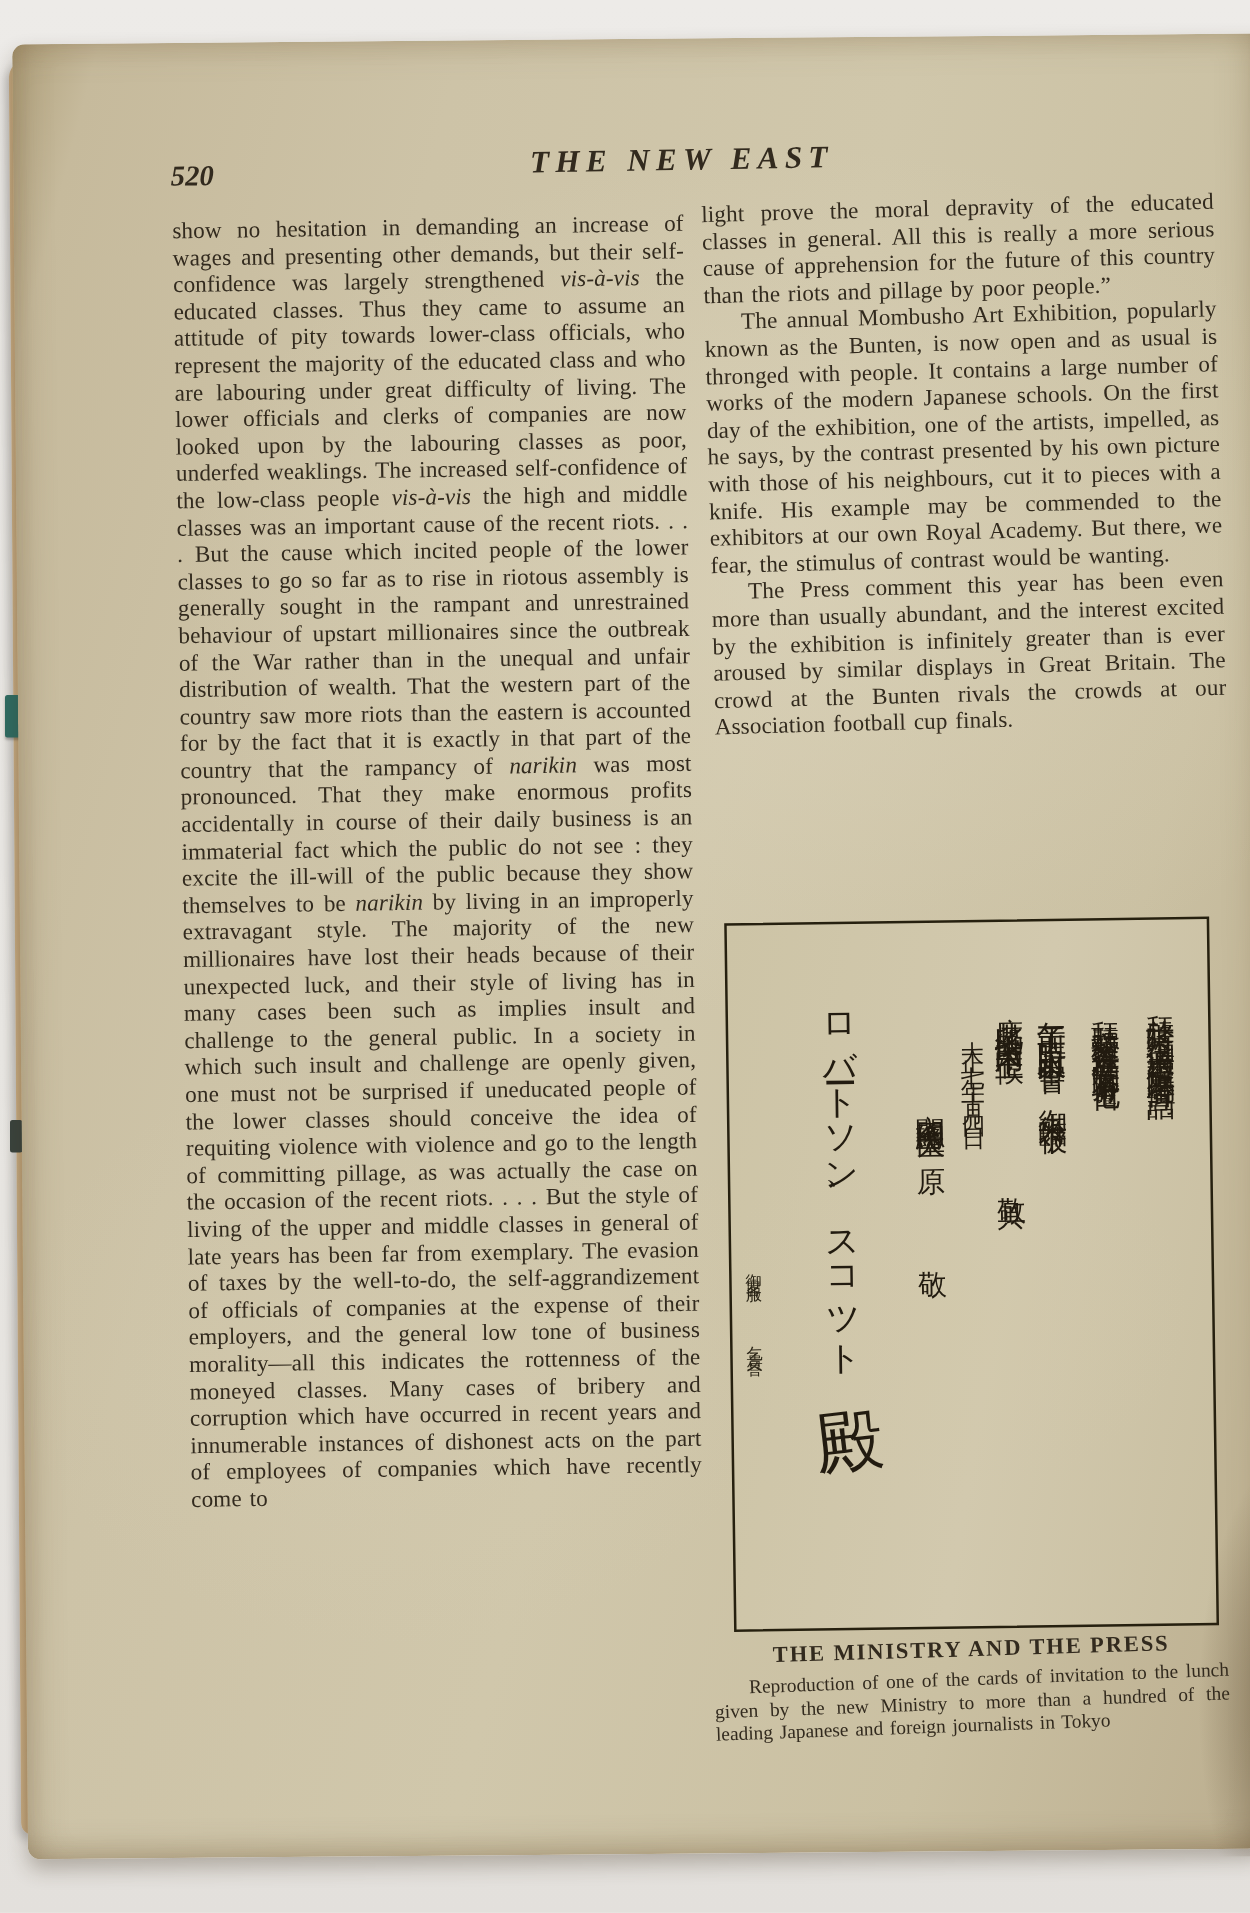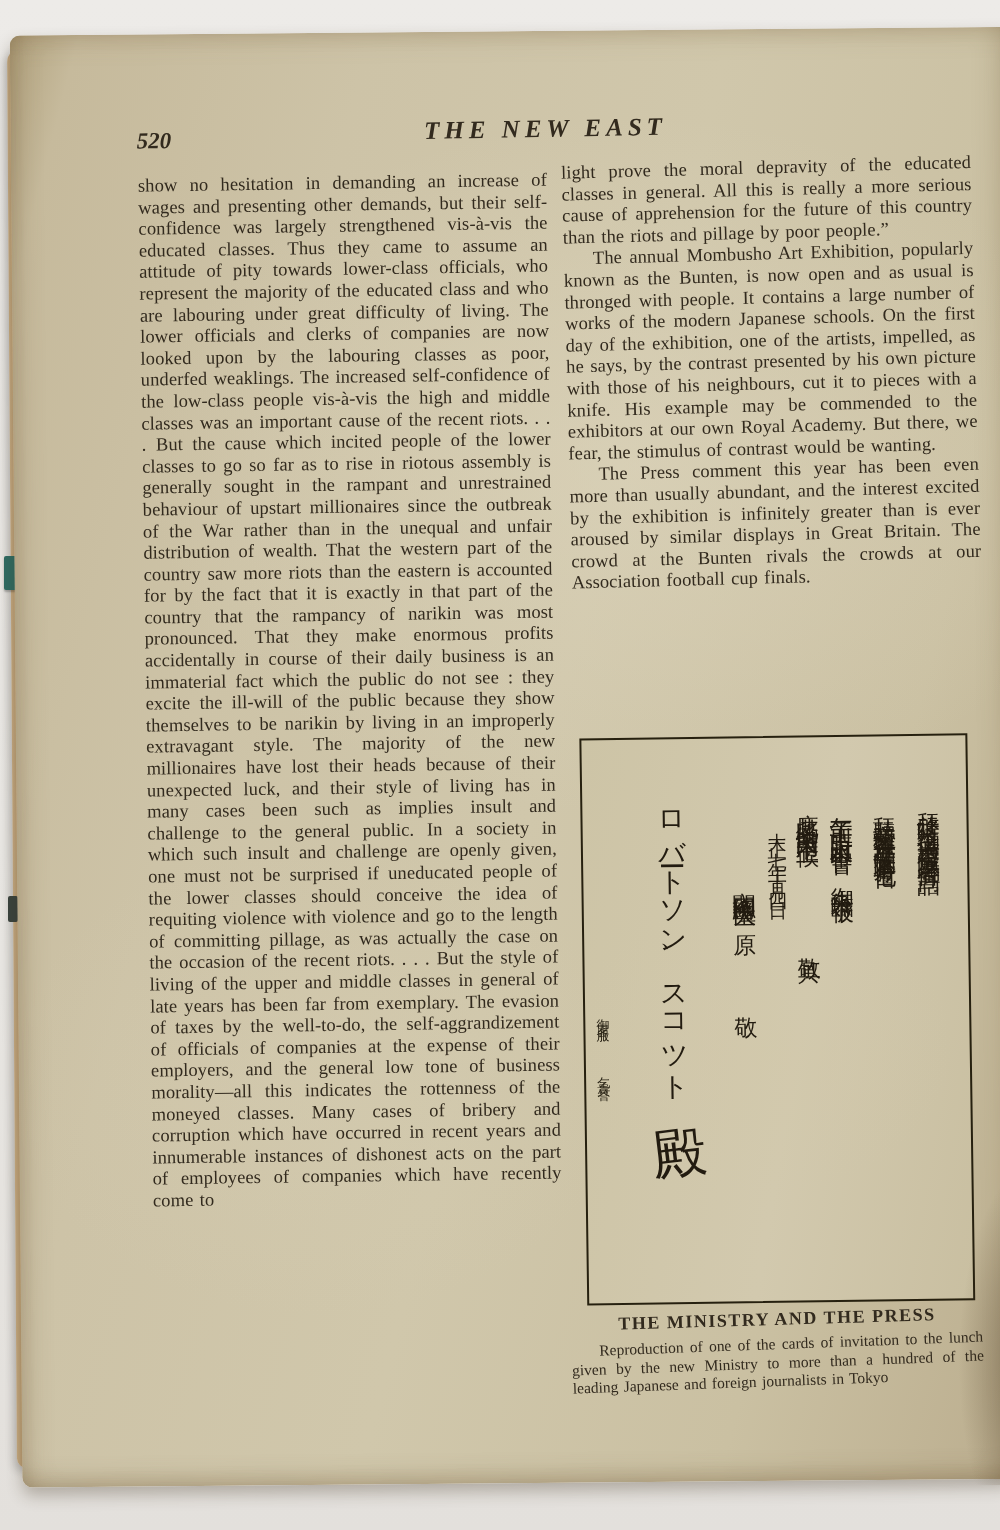--- a/index.html
+++ b/index.html
@@ -52,21 +52,21 @@
     font-size:25px;font-style:italic;font-weight:bold;letter-spacing:5px;
     transform:rotate(-0.5deg);
   }
 
   .col{position:absolute;text-align:justify;}
   .body-par{
     margin:0;font-size:18.5px;line-height:21.6px;word-spacing:1.5px;letter-spacing:.1px;
   }
   .body-par + .body-par{margin-top:0;}
   .indent{text-indent:1.6em;}
-  .it{}
+  .it{font-style:italic;}
   .col-left{left:130px;top:140px;width:409px;transform:rotate(-0.35deg);}
   .col-right{left:550px;top:132px;width:410px;transform:rotate(-1.0deg);transform-origin:0 0;}
 
   
   .card-box{
     position:absolute;left:565px;top:707px;width:384px;height:563px;
     border:2.5px solid #26200f;
     background:
       radial-gradient(ellipse 260px 200px at 45% 55%,rgba(210,200,170,.5),rgba(210,200,170,0) 75%),
       linear-gradient(100deg,#cdc4a6,#d2c9ae 55%,#c9bfa1);

